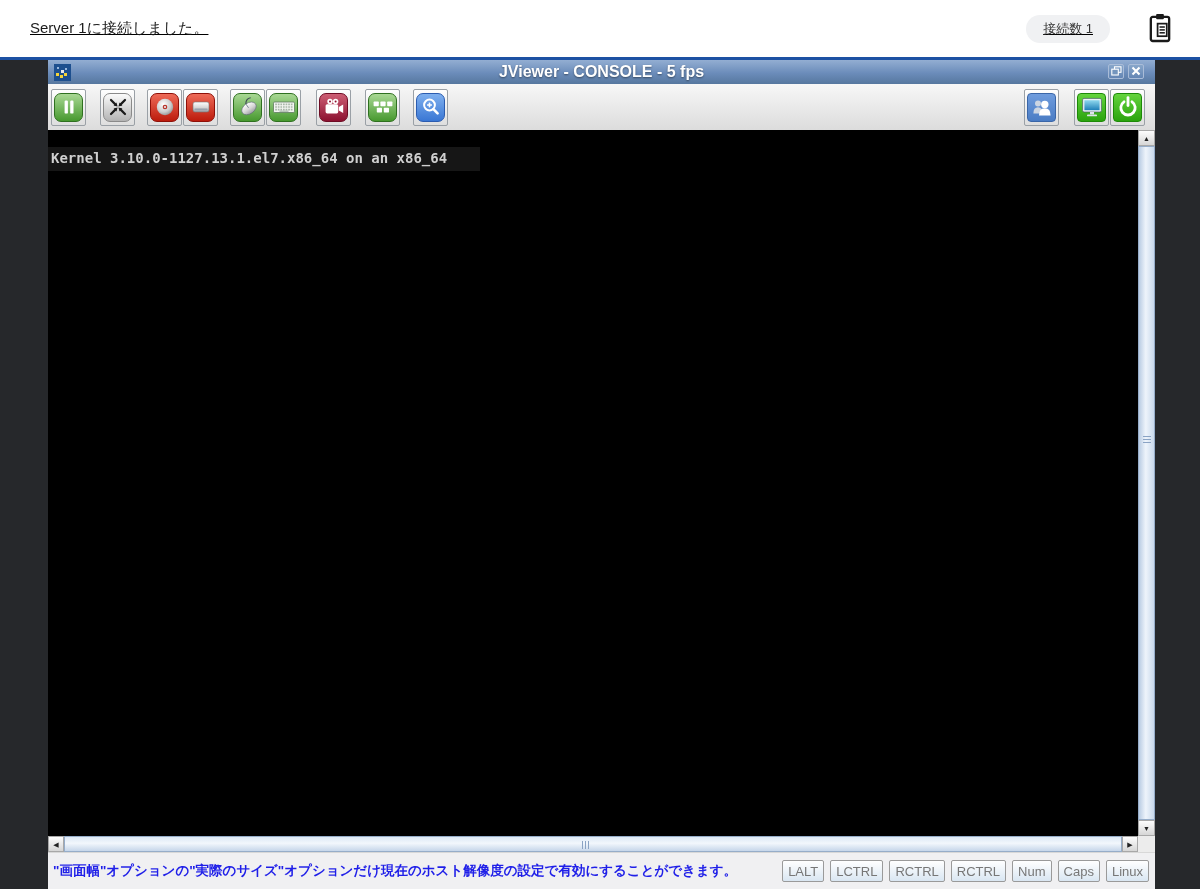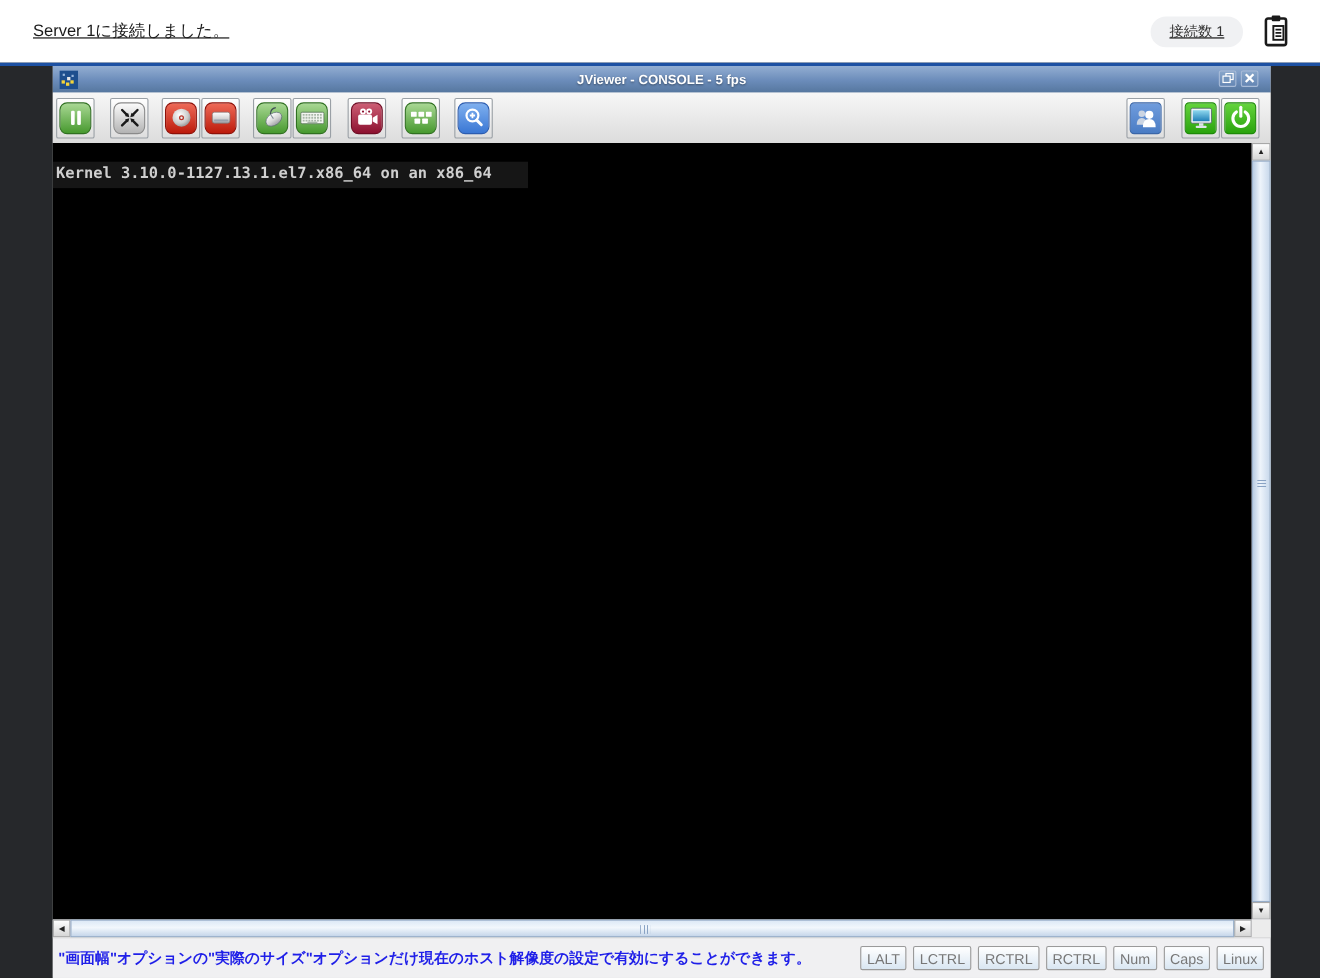--- a/index.html
+++ b/index.html
@@ -2,34 +2,34 @@
 <html><head>
 <meta charset="utf-8">
 <style>
   * { margin:0; padding:0; box-sizing:border-box; }
   html,body { width:1200px; height:889px; }
   body { font-family:"Liberation Sans", sans-serif; background:#26282b; overflow:hidden; }
 
   
   .top-header { width:1200px; height:57px; background:#ffffff; display:flex; align-items:center;text-decoration:underline; }
   .hdr-msg { margin-left:30px; font-size:15px; color:#1b1b1b; }
-  .hdr-right { margin-left:auto; display:flex; align-items:center; gap:16px; margin-right:26px; }
+  .hdr-right { margin-left:auto; display:flex; align-items:center; gap:36px; margin-right:26px; }
   .conn-badge { background:#f0f1f3; border-radius:14px; padding:5px 17px; font-size:13px; color:#333; white-space:nowrap; }
   .clipboard-btn { background:none; border:none; cursor:pointer; display:flex; align-items:center; }
   .accent-line { width:1200px; height:3px; background:#1d51a3; }
 
   
   .desktop { position:relative; width:1200px; height:829px; background:#26282b; }
 
   
   .jviewer { position:absolute; left:48px; top:0; width:1107px; height:829px; display:flex; flex-direction:column; background:#f0f0f0; }
 
   .titlebar { height:24px; background:linear-gradient(#93aed2,#6b8cba 55%,#56779f); display:flex; align-items:center; position:relative; flex:0 0 auto; }
   .titlebar .logo { margin-left:6px; width:17px; height:17px; display:block; }
-  .title-text { position:absolute; left:0; right:0; text-align:center; font-size:12px; font-weight:bold; color:#fff; text-shadow:0 1px 2px rgba(0,0,0,.45); pointer-events:none; }
+  .title-text { position:absolute; left:0; right:0; text-align:center; font-size:16px; font-weight:bold; color:#fff; text-shadow:0 1px 2px rgba(0,0,0,.45); pointer-events:none; }
   .win-controls { position:absolute; right:11px; top:4px; display:flex; gap:4px; }
   .win-btn { width:16px; height:15px; border:1px solid #a9bcd8; border-radius:2px; background:linear-gradient(#88a6ca,#6486b4); display:flex; align-items:center; justify-content:center; padding:0; cursor:pointer; }
 
   .menubar { height:22px; background:linear-gradient(#ffffff,#e7e7e7); border-bottom:1px solid #bdbdbd; display:flex; align-items:center; position:relative; flex:0 0 auto; font-weight:bold; }
   .menu-item { font-size:13px; color:#121212; padding:0 8px; cursor:default; }
   .menu-item:first-child { margin-left:2px; }
   .zoom-size { position:absolute; left:650px; font-size:13px; color:#222; font-weight:bold; }
 
   .toolbar { height:46px; background:linear-gradient(#f7f7f7,#dcdcdc); display:flex; align-items:center; flex:0 0 auto; padding-left:3px; }
   .tbtn { width:35px; height:37px; border:1px solid #9aa0a6; border-radius:2px; background:linear-gradient(#fefefe,#dedede); display:flex; align-items:center; justify-content:center; padding:0; cursor:pointer; flex:0 0 auto; }

